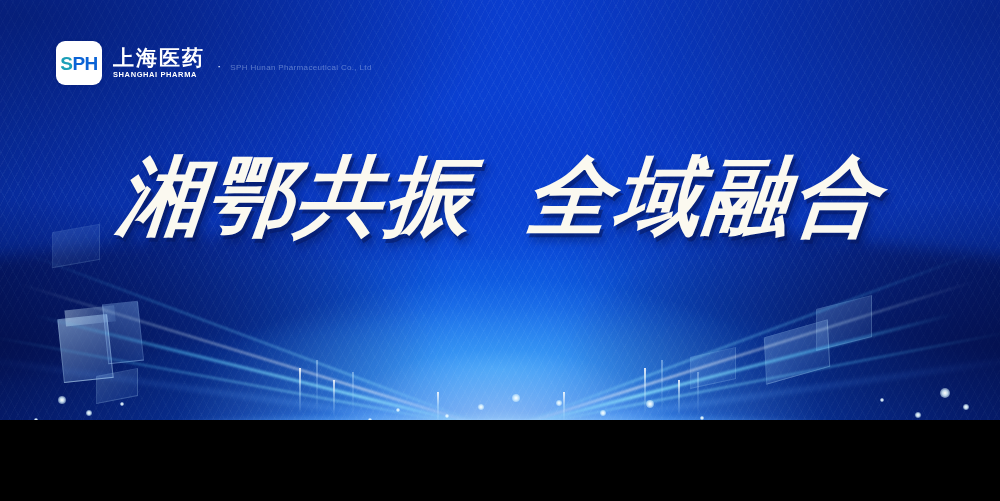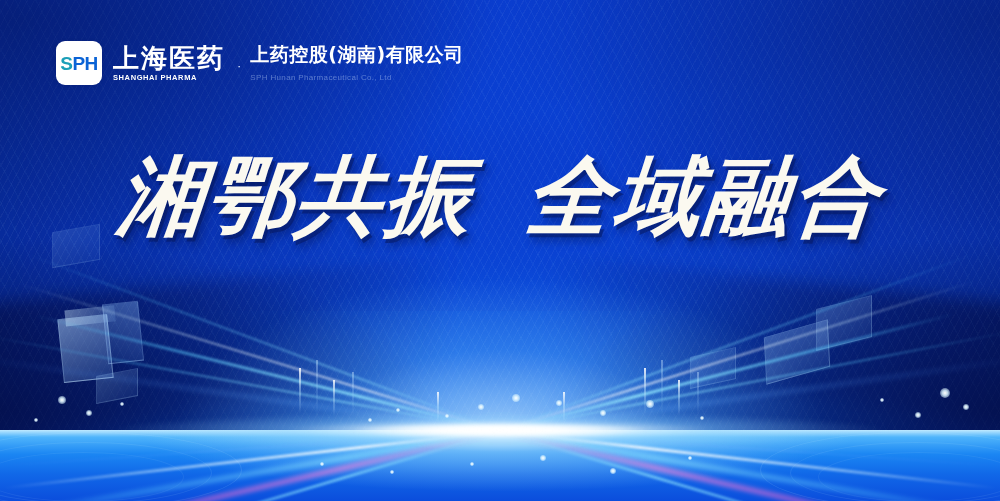--- a/index.html
+++ b/index.html
@@ -1,20 +1,20 @@
 <!DOCTYPE html>
 <html><head>
 <meta charset="utf-8">
 <style>
   html,body{margin:0;padding:0;background:#000;}
   body{font-family:"Liberation Sans","DejaVu Sans",sans-serif;}
 
   .stage{
     position:relative;
-    width:1000px;height:501px;
+    width:1000px;height:420px;
     overflow:hidden;
     background:#a21caf;
   }
 
   
   .bg-base{
     position:absolute;inset:0;
     background:
       radial-gradient(150% 95% at 50% 88%, #1f8df5 0%, #0f63e6 16%, #0a46d6 38%, #0a36c4 62%, #0a2eb4 100%);
   }
@@ -165,21 +165,21 @@
   }
   .sph-txt{
     font-family:"Liberation Sans","DejaVu Sans",sans-serif;
     font-weight:bold;font-size:19px;letter-spacing:-.5px;line-height:1;
   }
   .sph-s{color:#1b9fb8;}
   .sph-ph{color:#0a63d6;}
 
   .logo-cn-wrap{margin-left:11px;display:flex;flex-direction:column;}
   .logo-cn{
-    color:#ffffff;font-size:26px;font-weight:bold;line-height:1.05;
+    color:#ffffff;font-size:21px;font-weight:bold;line-height:1.05;
     letter-spacing:2px;
     font-family:"DejaVu Sans","Liberation Sans",sans-serif;
   }
   .logo-en{
     color:#ffffff;font-size:7.5px;font-weight:bold;letter-spacing:.6px;
     margin-top:2px;line-height:1;
   }
 
   .dot-sep{
     color:#dce9ff;font-size:13px;margin:0 9px 0 12px;align-self:center;
@@ -350,21 +350,20 @@
     </div>
 
     <div class="logo-cn-wrap">
       <div class="logo-cn">上海医药</div>
       <div class="logo-en">SHANGHAI PHARMA</div>
     </div>
 
     <div class="dot-sep">·</div>
 
     <div class="co-wrap">
-      <div class="co-cn">上药控股(湖南)有限公司</div>
       <div class="co-en">SPH Hunan Pharmaceutical Co., Ltd</div>
     </div>
   </div>
 
   <div class="title-row">
     <span class="t">湘鄂共振</span>
     <span class="title-gap"></span>
     <span class="t">全域融合</span>
   </div>
 

